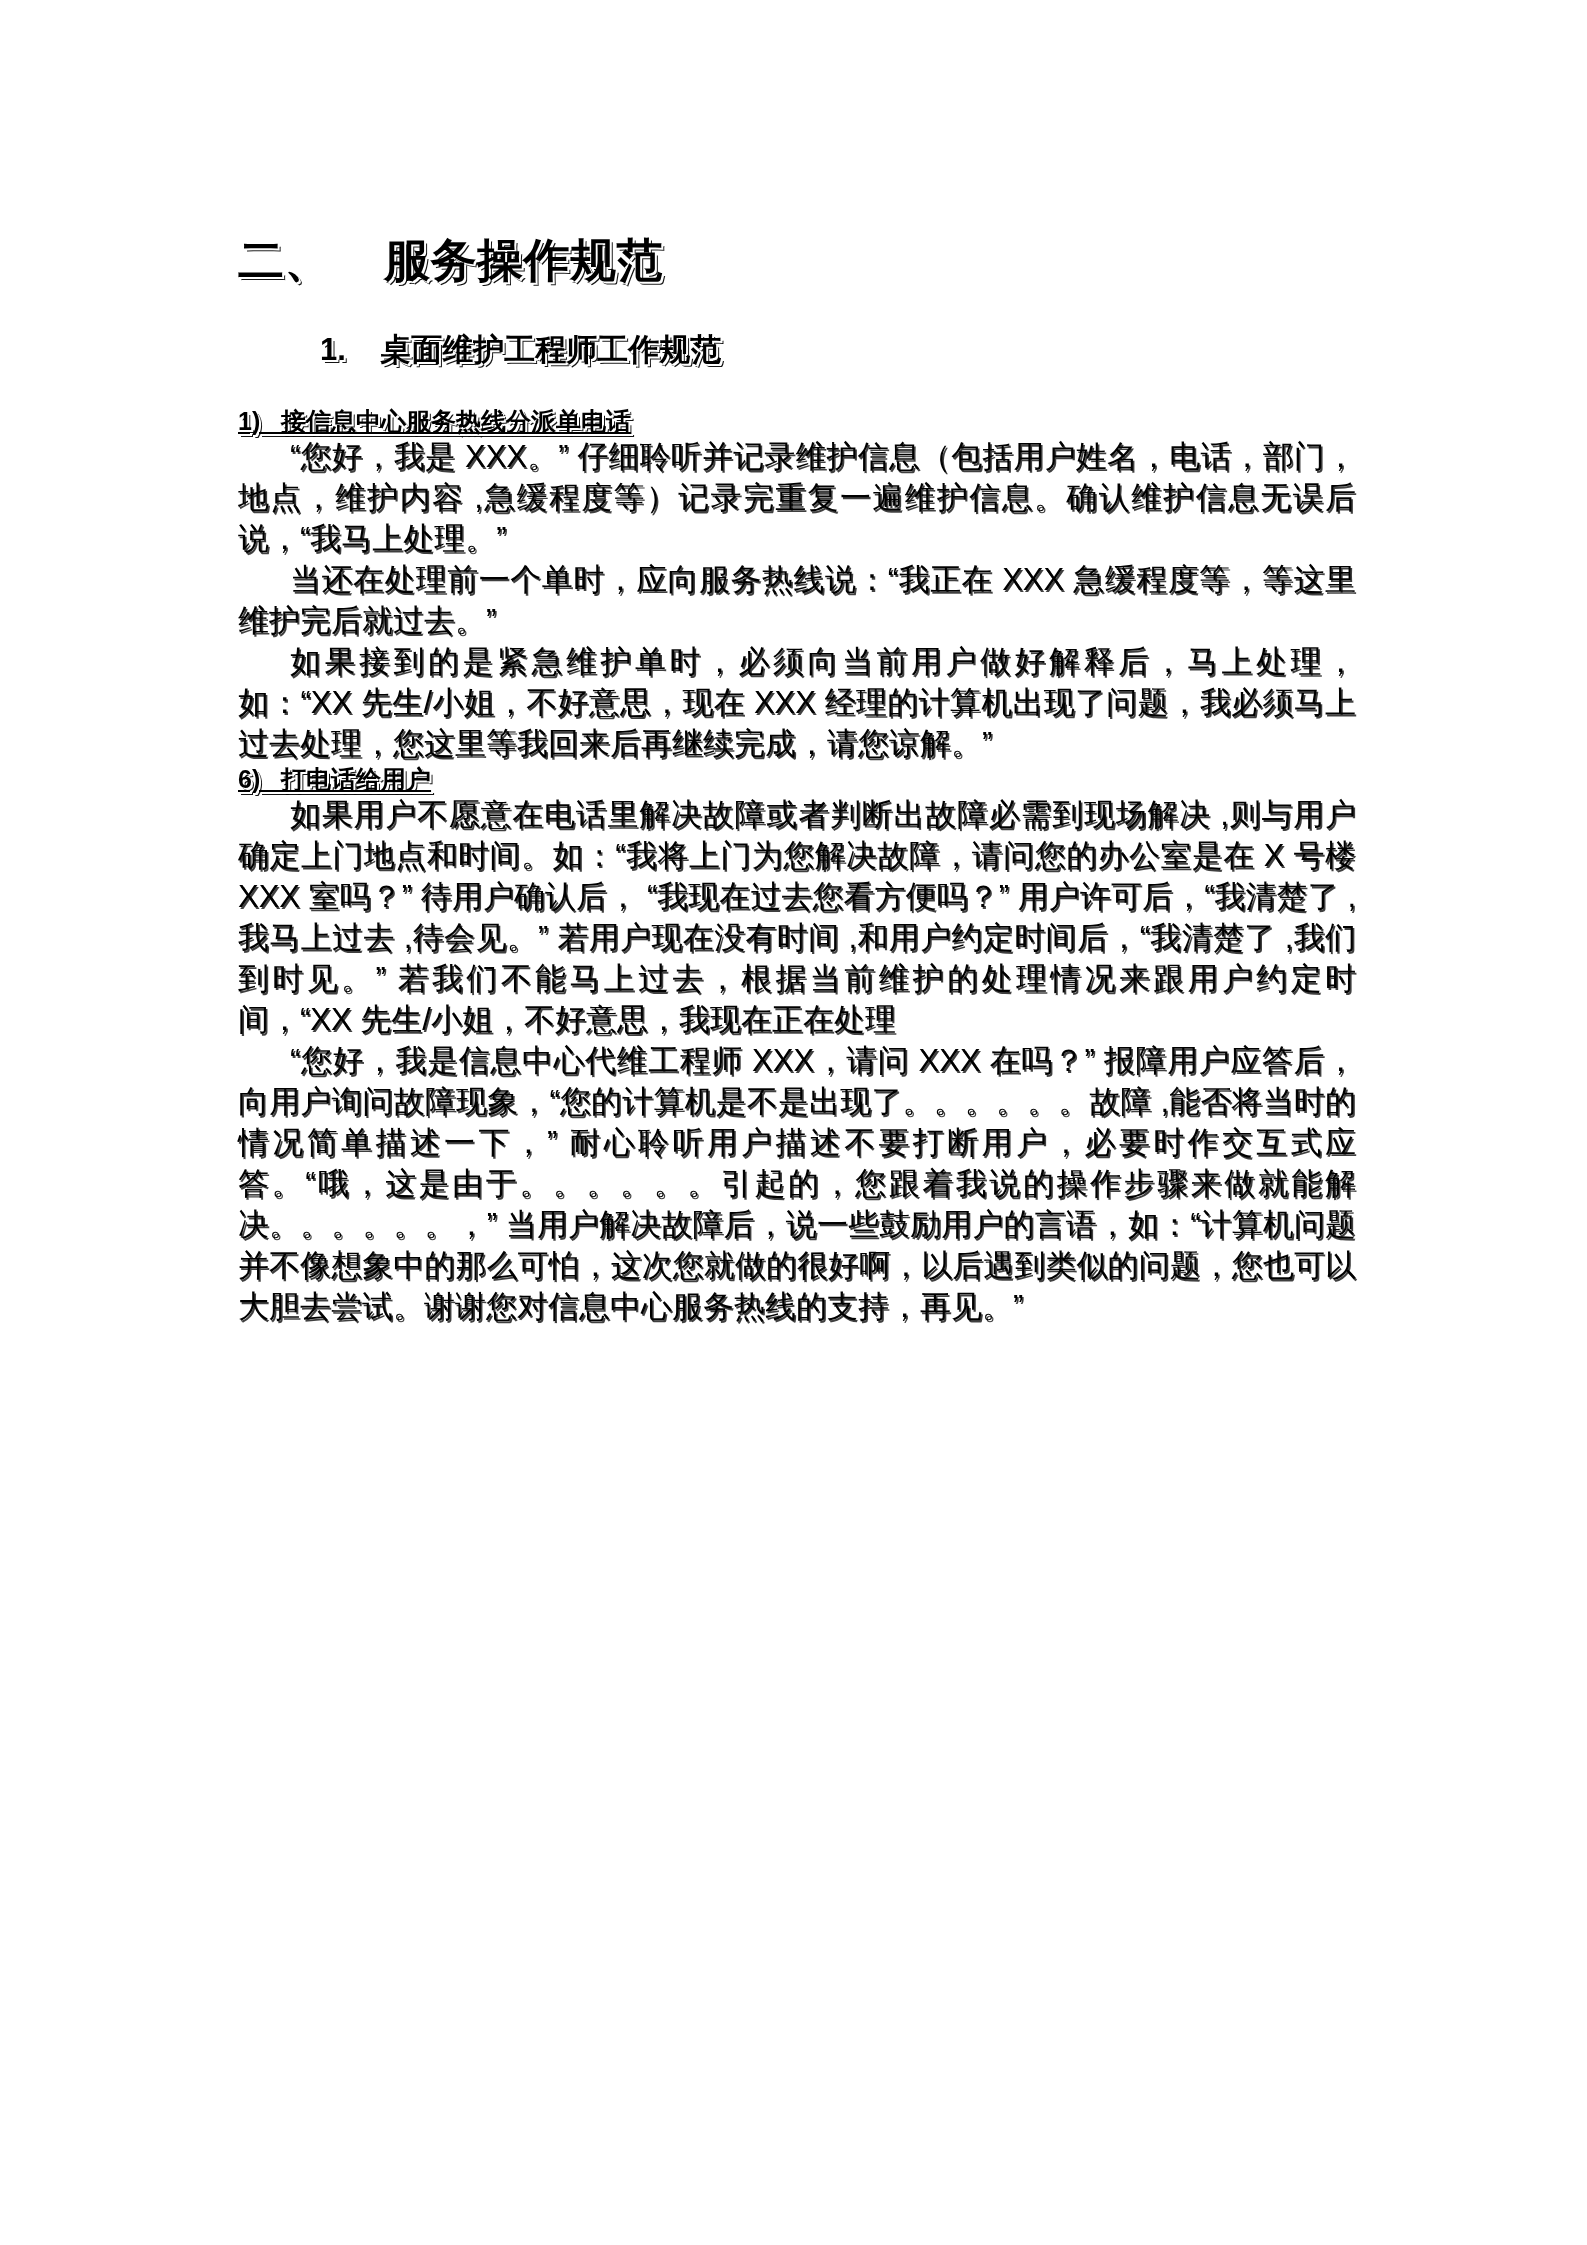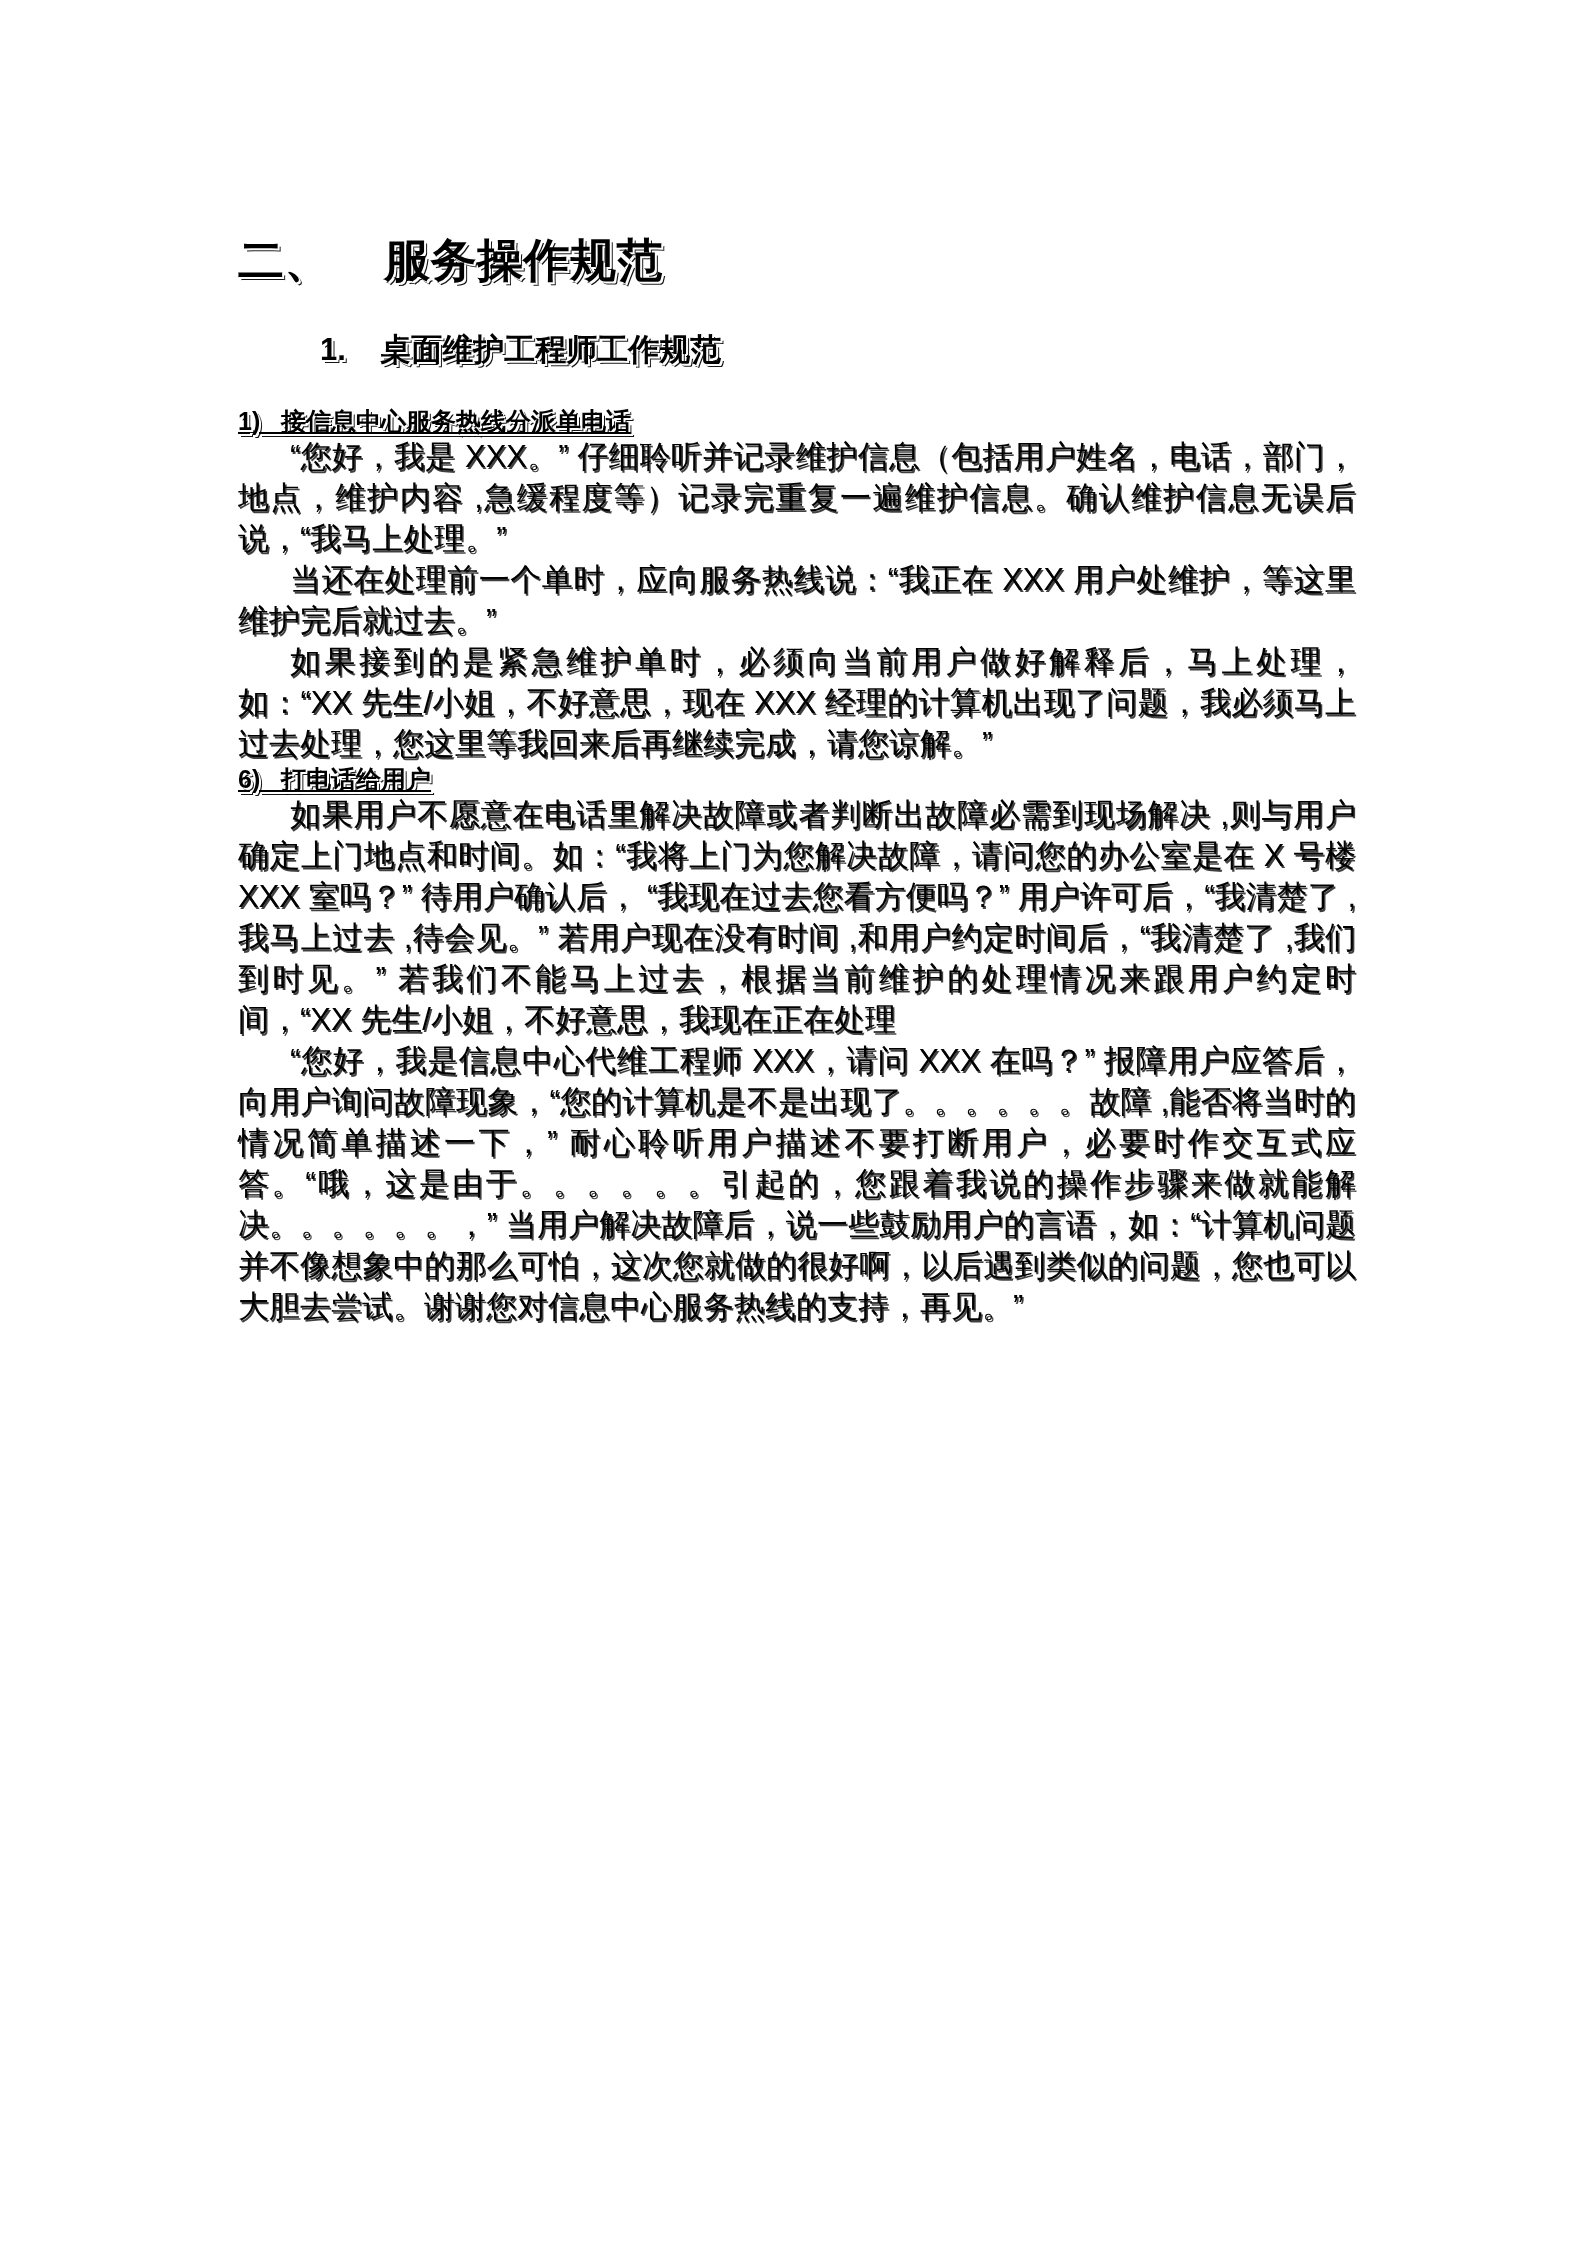--- a/index.html
+++ b/index.html
@@ -113,21 +113,21 @@
 
     <h1 class="doc-h1 sh">二、    服务操作规范</h1>
 
     <h2 class="doc-h2 sh">1.    桌面维护工程师工作规范</h2>
 
     <div class="flow">
 
       <div>
         <h3 class="doc-h3 sh h3-block">1)   接信息中心服务热线分派单电话</h3>
         <p class="body-p sh-light">“您好，我是 XXX。” 仔细聆听并记录维护信息（包括用户姓名，电话，部门，地点，维护内容 ,急缓程度等）记录完重复一遍维护信息。确认维护信息无误后说，“我马上处理。”</p>
-        <p class="body-p sh-light">当还在处理前一个单时，应向服务热线说：“我正在 XXX 用户处维护，等这里维护完后就过去。”</p>
+        <p class="body-p sh-light">当还在处理前一个单时，应向服务热线说：“我正在 XXX 急缓程度等，等这里维护完后就过去。”</p>
         <p class="body-p sh-light">如果接到的是紧急维护单时，必须向当前用户做好解释后，马上处理，如：“XX 先生/小姐，不好意思，现在 XXX 经理的计算机出现了问题，我必须马上过去处理，您这里等我回来后再继续完成，请您谅解。”</p>
       </div>
 
       <div>
         <h3 class="doc-h3 sh h3-block gap-before-h3">6)   打电话给用户</h3>
         <p class="body-p sh-light">如果用户不愿意在电话里解决故障或者判断出故障必需到现场解决 ,则与用户确定上门地点和时间。如：“我将上门为您解决故障，请问您的办公室是在 X 号楼 XXX 室吗？” 待用户确认后， “我现在过去您看方便吗？” 用户许可后，“我清楚了 ,我马上过去 ,待会见。” 若用户现在没有时间 ,和用户约定时间后，“我清楚了 ,我们到时见。” 若我们不能马上过去，根据当前维护的处理情况来跟用户约定时间，“XX 先生/小姐，不好意思，我现在正在处理</p>
         <p class="body-p sh-light">“您好，我是信息中心代维工程师 XXX，请问 XXX 在吗？” 报障用户应答后，向用户询问故障现象，“您的计算机是不是出现了。。。。。。故障 ,能否将当时的情况简单描述一下，” 耐心聆听用户描述不要打断用户，必要时作交互式应答。“哦，这是由于。。。。。。引起的，您跟着我说的操作步骤来做就能解决。。。。。。，” 当用户解决故障后，说一些鼓励用户的言语，如：“计算机问题并不像想象中的那么可怕，这次您就做的很好啊，以后遇到类似的问题，您也可以大胆去尝试。谢谢您对信息中心服务热线的支持，再见。”</p>
       </div>
 
     </div>

